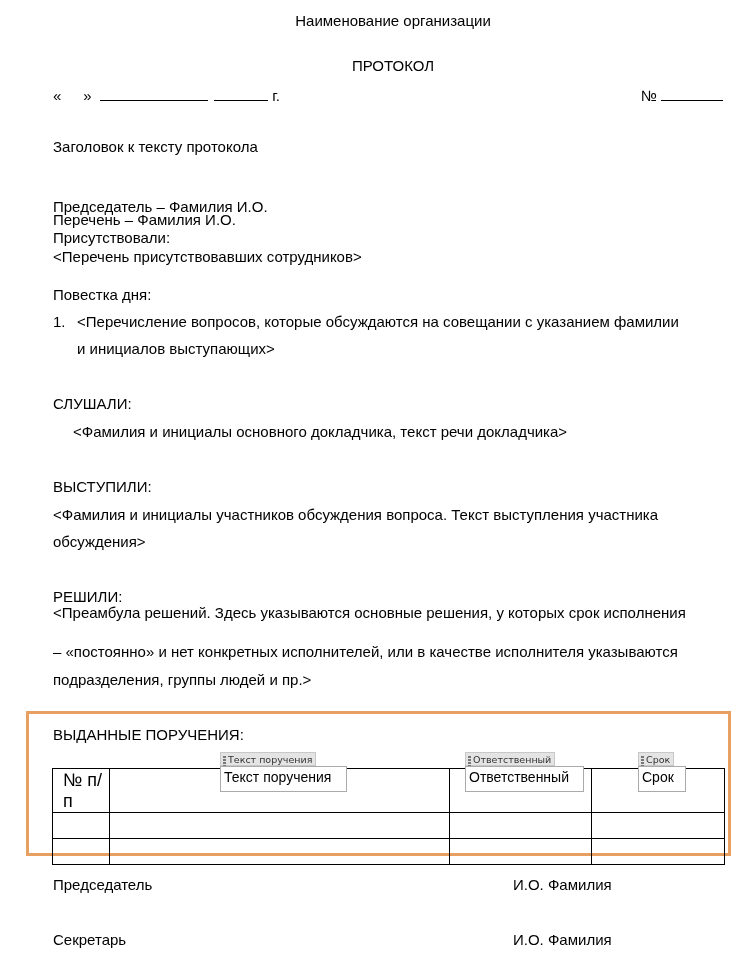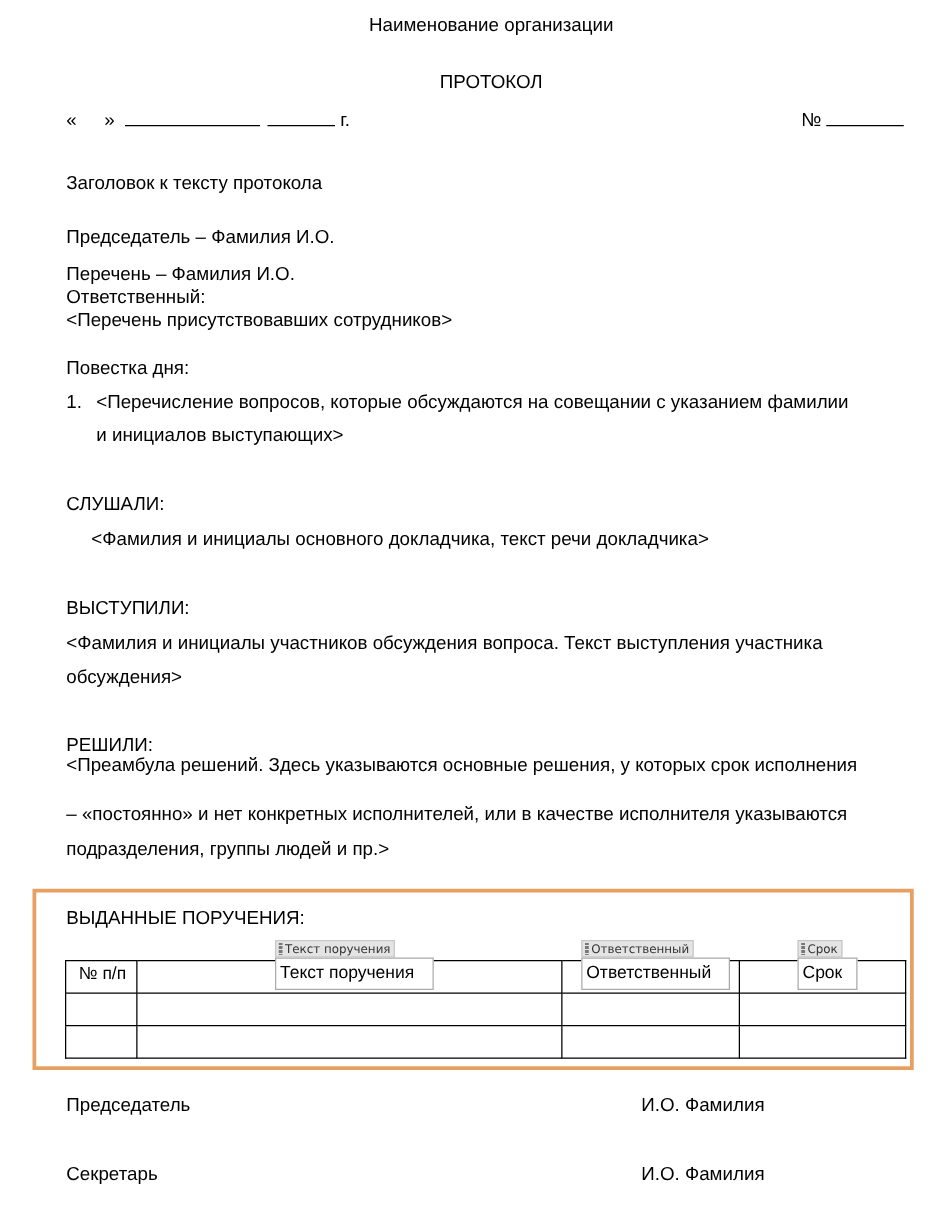--- a/index.html
+++ b/index.html
@@ -11,21 +11,21 @@
   .center { left: 0; width: 786px; text-align: center; }
   .uline { display: inline-block; border-bottom: 1px solid #000; height: 14px; vertical-align: baseline; }
   .frame {
     position: absolute; left: 26px; top: 711px; width: 705px; height: 145px;
     border: 3px solid #e8a062; box-sizing: border-box;
   }
   table.tasks {
     position: absolute; left: 52px; top: 768px; width: 672px;
     border-collapse: collapse; table-layout: fixed;
   }
-  table.tasks td { border: 1px solid #000; height: 25px; padding: 0; font-size: 14px; vertical-align: top; }
+  table.tasks td { border: 1px solid #000; height: 25px; padding: 0; font-size: 18px; vertical-align: top; }
   .cc-tag {
     position: absolute; background: #e4e4e4; border: 1px solid #c8c8c8;
     font-family: "DejaVu Sans", sans-serif; font-size: 9.5px; color: #333;
     line-height: 13px; height: 14px; padding: 0 3px 0 2px; white-space: nowrap; box-sizing: border-box;
   }
   .cc-tag .grip { display: inline-block; width: 3px; height: 10px; margin-right: 2px; vertical-align: middle;
     background: repeating-linear-gradient(to bottom, #777 0 2px, transparent 2px 3px); }
   .cc-box {
     position: absolute; border: 1px solid #aaa; background: #fff; height: 26px; box-sizing: border-box;
     font-size: 14px; line-height: 18px; padding: 1px 3px; white-space: nowrap;
@@ -43,23 +43,23 @@
   <span class="uline" style="width:54px;margin-left:2px;"></span>
   <span>г.</span>
 </div>
 <div class="abs" style="left:641px; top:86px;">
   <span>№</span>
   <span class="uline" style="width:62px;"></span>
 </div>
 
 <div class="abs" style="left:53px; top:138px;">Заголовок к тексту протокола</div>
 
-<div class="abs" style="left:53px; top:181px;">Председатель – Фамилия И.О.</div>
+<div class="abs" style="left:53px; top:198px;">Председатель – Фамилия И.О.</div>
 <div class="abs" style="left:53px; top:211px;">Перечень – Фамилия И.О.</div>
-<div class="abs" style="left:53px; top:229px;">Ответственный:</div>
+<div class="abs" style="left:53px; top:229px;">Присутствовали:</div>
 <div class="abs" style="left:53px; top:248px;">&lt;Перечень присутствовавших сотрудников&gt;</div>
 
 <div class="abs" style="left:53px; top:286px;">Повестка дня:</div>
 <div class="abs" style="left:53px; top:313px;">1.</div>
 <div class="abs" style="left:77px; top:313px;">&lt;Перечисление вопросов, которые обсуждаются на совещании с указанием фамилии</div>
 <div class="abs" style="left:77px; top:340px;">и инициалов выступающих&gt;</div>
 
 <div class="abs" style="left:53px; top:395px;">СЛУШАЛИ:</div>
 <div class="abs" style="left:73px; top:423px;text-align:right;">&lt;Фамилия и инициалы основного докладчика, текст речи докладчика&gt;</div>
 

